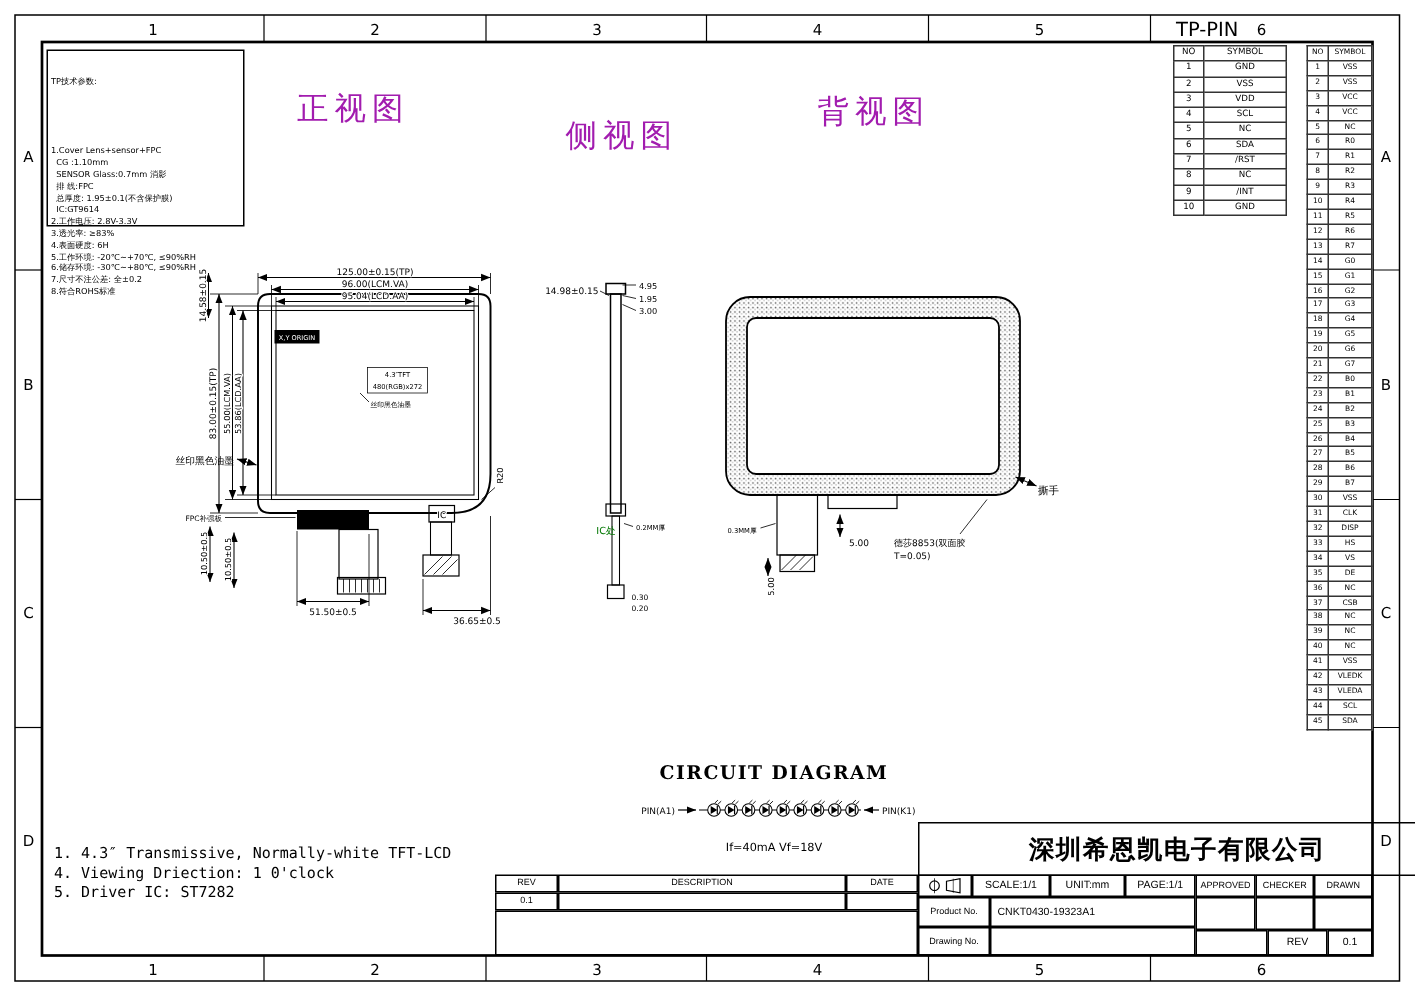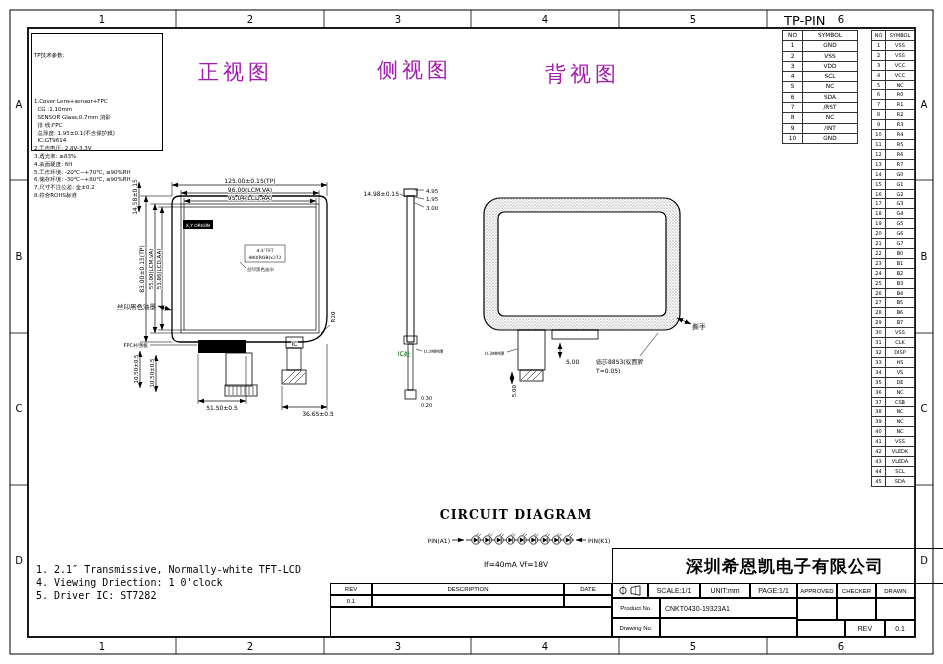--- a/index.html
+++ b/index.html
@@ -276,21 +276,21 @@
   </svg>
 
   <div class="tp-notes">
     <div>TP技术参数:</div>
     <div>
       
     <div>1.Cover Lens+sensor+FPC</div><div>  CG :1.10mm</div><div>  SENSOR Glass:0.7mm 消影</div><div>  排 线:FPC</div><div>  总厚度: 1.95±0.1(不含保护膜)</div><div>  IC:GT9614</div><div>2.工作电压: 2.8V-3.3V</div><div>3.透光率: ≥83%</div><div>4.表面硬度: 6H</div><div>5.工作环境: -20℃~+70℃, ≤90%RH</div><div>6.储存环境: -30℃~+80℃, ≤90%RH</div><div>7.尺寸不注公差: 全±0.2</div><div>8.符合ROHS标准</div></div>
   </div>
 
   <div class="view-title" style="left:198px;top:58px">正视图</div>
-  <div class="view-title" style="left:377px;top:56px">侧视图</div>
+  <div class="view-title" style="left:377px;top:76px">侧视图</div>
   <div class="view-title" style="left:545px;top:60px">背视图</div>
 
   <div class="tp-pin-caption">TP-PIN</div>
   <table class="pin-table t1">
     <thead>
       <tr>
         <th class="no">NO</th>
         <th>SYMBOL</th>
       </tr>
     </thead>
@@ -580,21 +580,21 @@
         <tr>
           <td class="no">45</td>
           <td>SDA</td>
         </tr>
       </tbody>
   </table>
 
   <div class="tft-notes">
     <div>
       
-    <div>1. 2.1″ Transmissive, Normally-white TFT-LCD</div><div>4. Viewing Driection: 1 0'clock</div><div>5. Driver IC: ST7282</div></div>
+    <div>1. 4.3″ Transmissive, Normally-white TFT-LCD</div><div>4. Viewing Driection: 1 0'clock</div><div>5. Driver IC: ST7282</div></div>
   </div>
 
   <div class="company-box">
     <div class="company">深圳希恩凯电子有限公司</div>
   </div>
 
   <div class="cell small" style="left:330px;top:583px;width:42px;height:12px">REV</div>
   <div class="cell small" style="left:372px;top:583px;width:192px;height:12px">DESCRIPTION</div>
   <div class="cell small" style="left:564px;top:583px;width:48px;height:12px">DATE</div>
   <div class="cell small" style="left:330px;top:595px;width:42px;height:12px">0.1</div>

